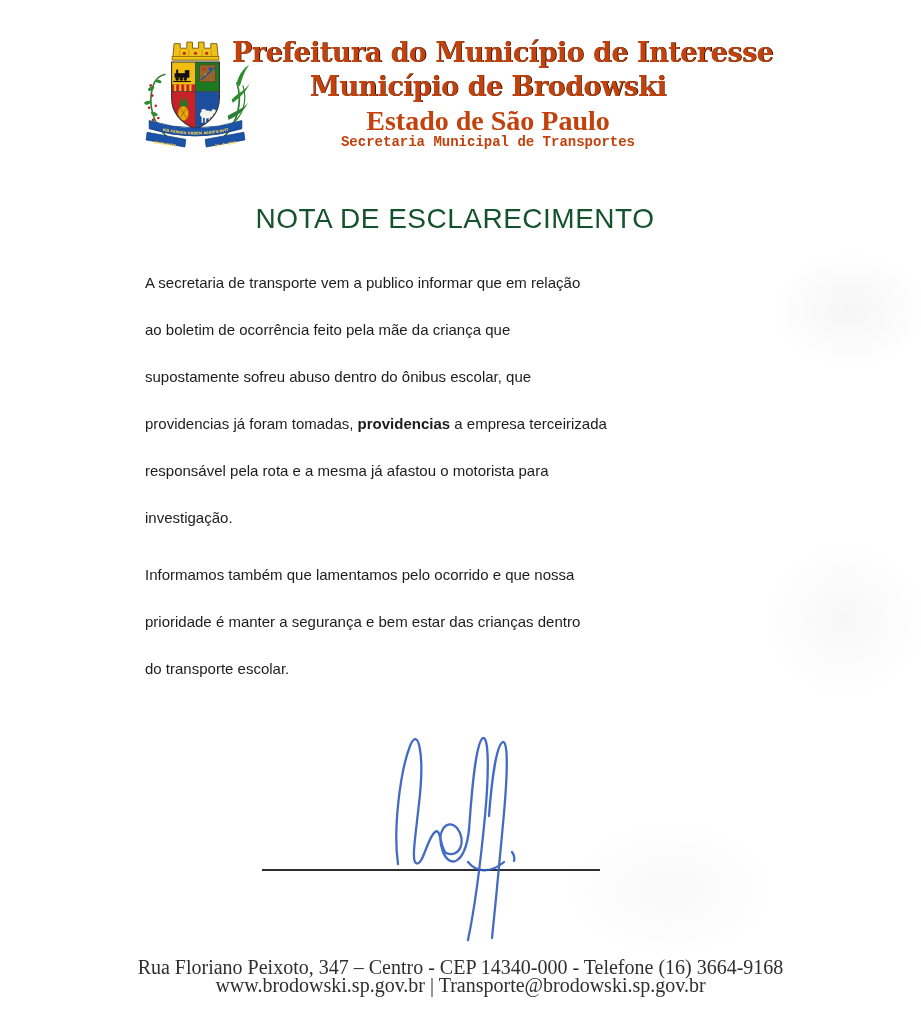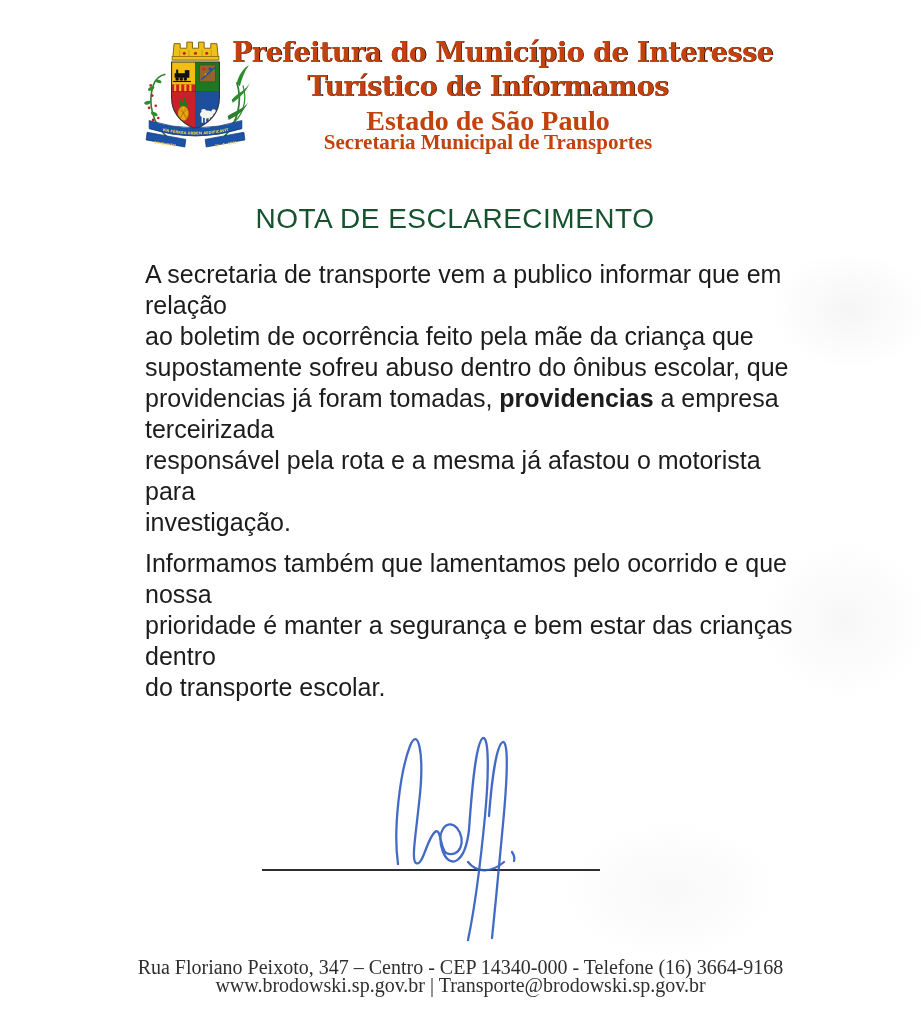--- a/index.html
+++ b/index.html
@@ -31,34 +31,34 @@
     font-size:27px;line-height:34px;
     letter-spacing:-0.5px;
     text-shadow:0.6px 0 0 #050505;
     white-space:nowrap;
   }
   .state-line{
     font-family:Liberation Serif, serif;font-weight:bold;
     font-size:28px;line-height:25px;margin-top:4px;
   }
   .dept-line{
-    font-family:Liberation Serif, serif;font-weight:bold;
-    font-size:21px;line-height:19px;
+    font-family:Liberation Mono, monospace;font-weight:bold;
+    font-size:14px;line-height:19px;
   }
 
   
   .doc-title{
     position:absolute;left:145px;top:203px;width:620px;
     text-align:center;
     font-size:28px;letter-spacing:0.5px;
     color:#14532d;
   }
   .doc-body{
     position:absolute;left:145px;top:259px;width:660px;
-    font-size:25px;line-height:31px;color:#1c1c1c;
+    font-size:15px;line-height:47px;color:#1c1c1c;
   }
   .doc-body p{margin:0;white-space:pre-line;}
   .doc-body p + p{margin-top:10px;}
   .doc-body b{font-weight:bold;}
 
   
   .sig-line{
     position:absolute;left:262px;top:869px;width:338px;height:0;
     border-top:2px solid #2e2e2e;z-index:1;
   }
@@ -186,21 +186,21 @@
         <path d="M6,104 L44,111 L43,118.5 L5,111.5 Z" fill="#1c52a8" stroke="#10386f" stroke-width="0.7"></path>
         <path d="M101,104 L63,111 L64,118.5 L102,111.5 Z" fill="#1c52a8" stroke="#10386f" stroke-width="0.7"></path>
         <text x="24" y="116.6" transform="rotate(9 24 114)" text-anchor="middle" font-family="DejaVu Sans, sans-serif" font-size="3.1" font-weight="bold" fill="#ffd34d">BRODOWSKI</text>
         <text x="83" y="116.6" transform="rotate(-9 83 114)" text-anchor="middle" font-family="DejaVu Sans, sans-serif" font-size="3.1" font-weight="bold" fill="#ffd34d">22 - 8 - 1913</text>
       </g>
     </svg>
   </div>
 
   <div class="header-text">
     <div class="org-line">Prefeitura do Município de Interesse</div>
-    <div class="org-line">Turístico de Informamos</div>
+    <div class="org-line">Município de Brodowski</div>
     <div class="state-line">Estado de São Paulo</div>
     <div class="dept-line">Secretaria Municipal de Transportes</div>
   </div>
 
   <div class="doc-title">NOTA DE ESCLARECIMENTO</div>
 
   <div class="doc-body">
     <p><span>A secretaria de transporte vem a publico informar que em relação
 ao boletim de ocorrência feito pela mãe da criança que
 supostamente sofreu abuso dentro do ônibus escolar, que

